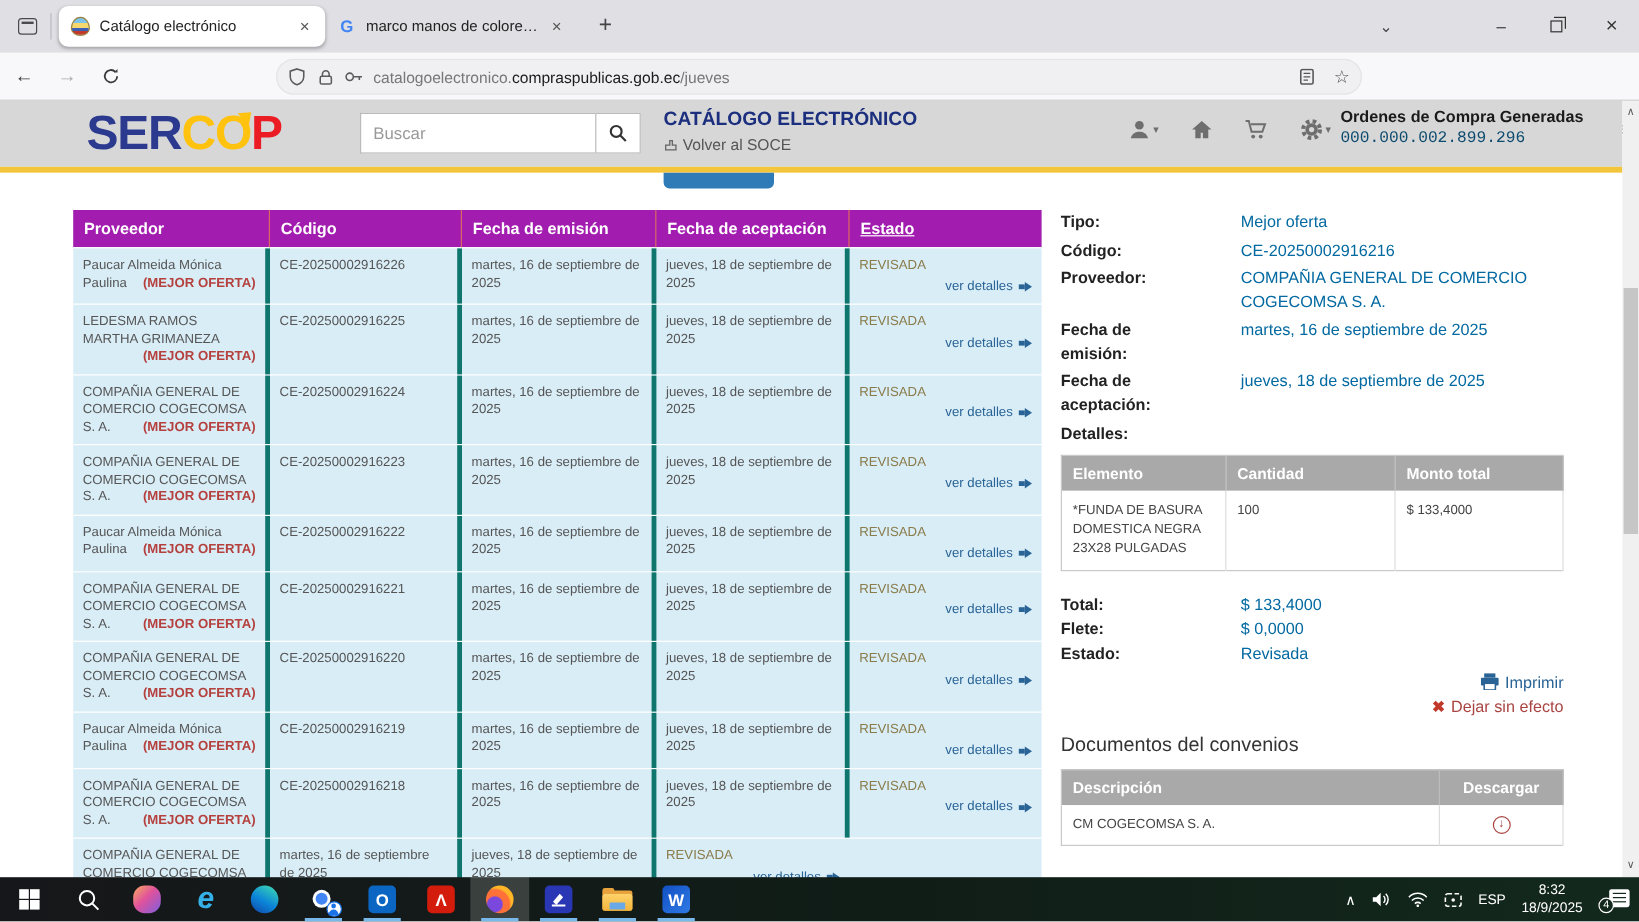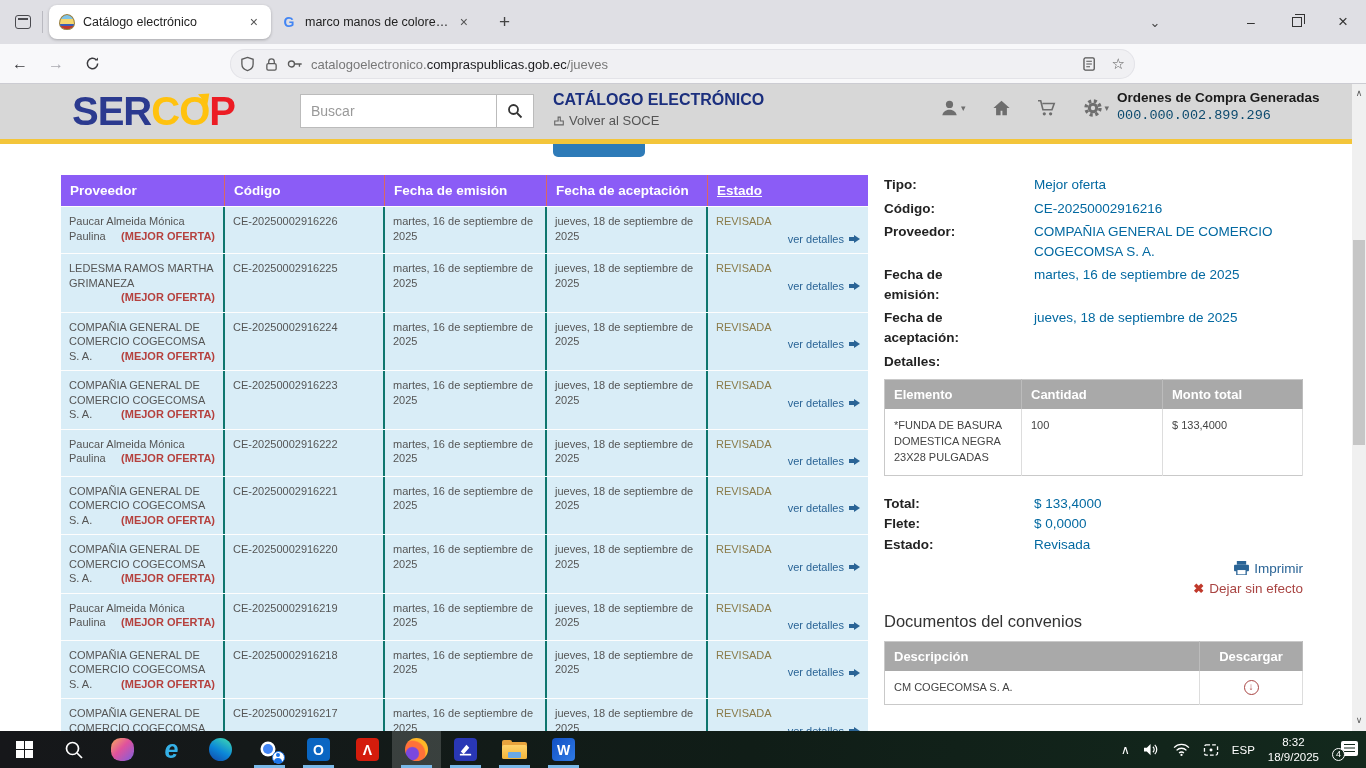--- a/index.html
+++ b/index.html
@@ -56,25 +56,25 @@
   .orders-info { position:absolute; right:20px; top:6px; text-align:left; width:215px; }
   .orders-info .l1 { font-size:13.5px; font-weight:bold; color:#1a1a1a; }
   .orders-info .l2 { font-size:13.5px; color:#0c4a6e; margin-top:3px;font-family:Liberation Mono, monospace; }
   .yellowbar { position:absolute; left:0; top:139px; width:1352px; height:5px; background:#f3c53a; }
 
   
   .content { position:absolute; left:0; top:144px; width:1352px; height:624px; background:#fff; }
   .bluebtn-partial { position:absolute; left:553px; top:0; width:92px; height:13px; background:#2e7bb8; border-radius:0 0 5px 5px; }
 
   .orders { position:absolute; left:61px; top:31px; width:807px; }
-  .o-head { display:grid; grid-template-columns:164px 160px 162px 161px 160px; background:#8b5cf6; }
+  .o-head { display:grid; grid-template-columns:164px 160px 162px 161px 160px; background:#a21caf; }
   .o-head > div { color:#fff; font-weight:bold; font-size:13.5px; padding:8px 9px; border-right:1px solid #da6council; border-right:1px solid #d96763; }
   .o-head > div:last-child { border-right:none;text-decoration:underline; }
   .o-row { display:grid; grid-template-columns:164px 160px 162px 161px 160px; background:#d9edf7; border-top:1px solid #fdfdfd; }
-  .o-row > div { padding:7px 8px; font-size:11px; color:#555; line-height:1.32; border-right:2px solid #0f766e; }
+  .o-row > div { padding:7px 8px; font-size:11px; color:#555; line-height:1.32; border-right:4px solid #0f766e; }
   .o-row > div:last-child { border-right:none; }
   .best { color:#b5413e; font-weight:bold; float:right; }
   .cell-status { display:flex; flex-direction:column; }
   .status-txt { color:#8a7b4a; }
   .vd { align-self:flex-end; margin-top:3px; color:#2a6496; display:flex; align-items:center; gap:5px; }
   .arr { position:relative; width:11px; height:8px; display:inline-block; }
   .arr::before { content:''; position:absolute; left:0; top:2px; width:5px; height:4px; background:#2a6496; }
   .arr::after { content:''; position:absolute; left:5px; top:0; width:0; height:0; border-top:4px solid transparent; border-bottom:4px solid transparent; border-left:6px solid #2a6496; }
 
   .detail { position:absolute; left:884px; top:31px; width:419px; }
@@ -408,21 +408,20 @@
       <span class="status-txt">REVISADA</span>
       <span class="vd">
                 <span>ver detalles</span>
                 <span class="arr"></span>
               </span>
     </div>
   </div>
 
   <div class="o-row">
     <div><span>COMPAÑIA GENERAL DE COMERCIO COGECOMSA S. A.</span> <span class="best">(MEJOR OFERTA)</span></div>
-    <div>CE-20250002916217</div>
     <div>martes, 16 de septiembre de 2025</div>
     <div>jueves, 18 de septiembre de 2025</div>
     <div class="cell-status">
       <span class="status-txt">REVISADA</span>
       <span class="vd">
                 <span>ver detalles</span>
                 <span class="arr"></span>
               </span>
     </div>
   </div>

